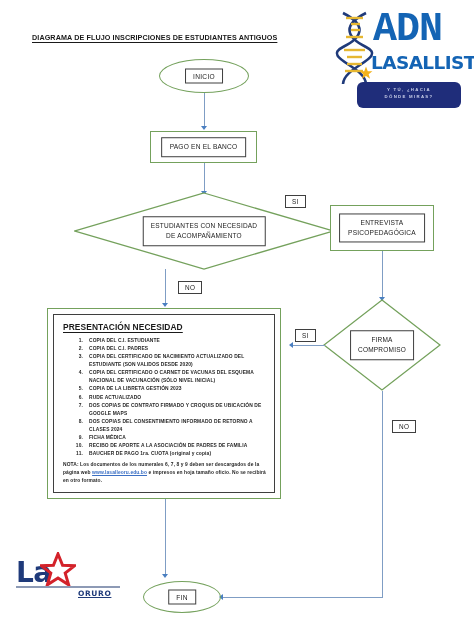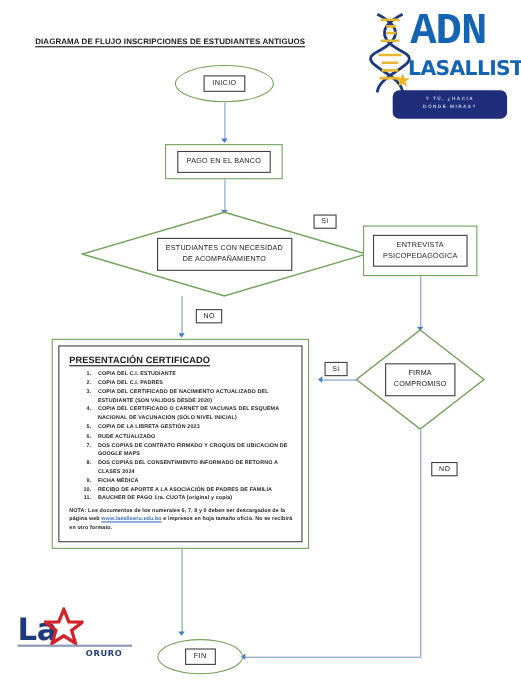--- a/index.html
+++ b/index.html
@@ -133,20 +133,21 @@
   }
   .ls-oruro {
     position: absolute;
     left: 62px;
     top: 37px;
     font-size: 7.5px;
     font-weight: bold;
     color: #1f3a7a;
     letter-spacing: 0.6px;
     font-family: "DejaVu Sans", sans-serif;
+    text-decoration: underline;
   }
 
   
   .term {              
     position: absolute;
     border: 1.1px solid #74a15c;
     border-radius: 50%;
     background: transparent;
     box-sizing: border-box;
   }
@@ -407,21 +408,21 @@
   <div class="ln ln-h" style="left:222px; top:597px; width:160px;"></div>
   <div class="arrow arrow-left" style="left:219px; top:594px;"></div>
   <div class="edge-label" style="left:392px; top:420px;">NO</div>
 
   <div class="ln ln-v" style="left:164.5px; top:269px; height:36px;"></div>
   <div class="arrow arrow-down" style="left:161.5px; top:303px;"></div>
   <div class="edge-label" style="left:178px; top:281px;">NO</div>
 
   <div class="docs">
     <div class="docs-inner">
-      <div class="docs-title">PRESENTACIÓN CERTIFICADO</div>
+      <div class="docs-title">PRESENTACIÓN NECESIDAD</div>
       <ol class="docs-list">
         <li>COPIA DEL C.I. ESTUDIANTE</li>
         <li>COPIA DEL C.I. PADRES</li>
         <li>COPIA DEL CERTIFICADO DE NACIMIENTO ACTUALIZADO DEL ESTUDIANTE (SON VALIDOS DESDE 2020)</li>
         <li>COPIA DEL CERTIFICADO O CARNET DE VACUNAS DEL ESQUEMA NACIONAL DE VACUNACIÓN (SÓLO NIVEL INICIAL)</li>
         <li>COPIA DE LA LIBRETA GESTIÓN 2023</li>
         <li>RUDE ACTUALIZADO</li>
         <li>DOS COPIAS DE CONTRATO FIRMADO Y CROQUIS DE UBICACIÓN DE GOOGLE MAPS</li>
         <li>DOS COPIAS DEL CONSENTIMIENTO INFORMADO DE RETORNO A CLASES 2024</li>
         <li>FICHA MÉDICA</li>

